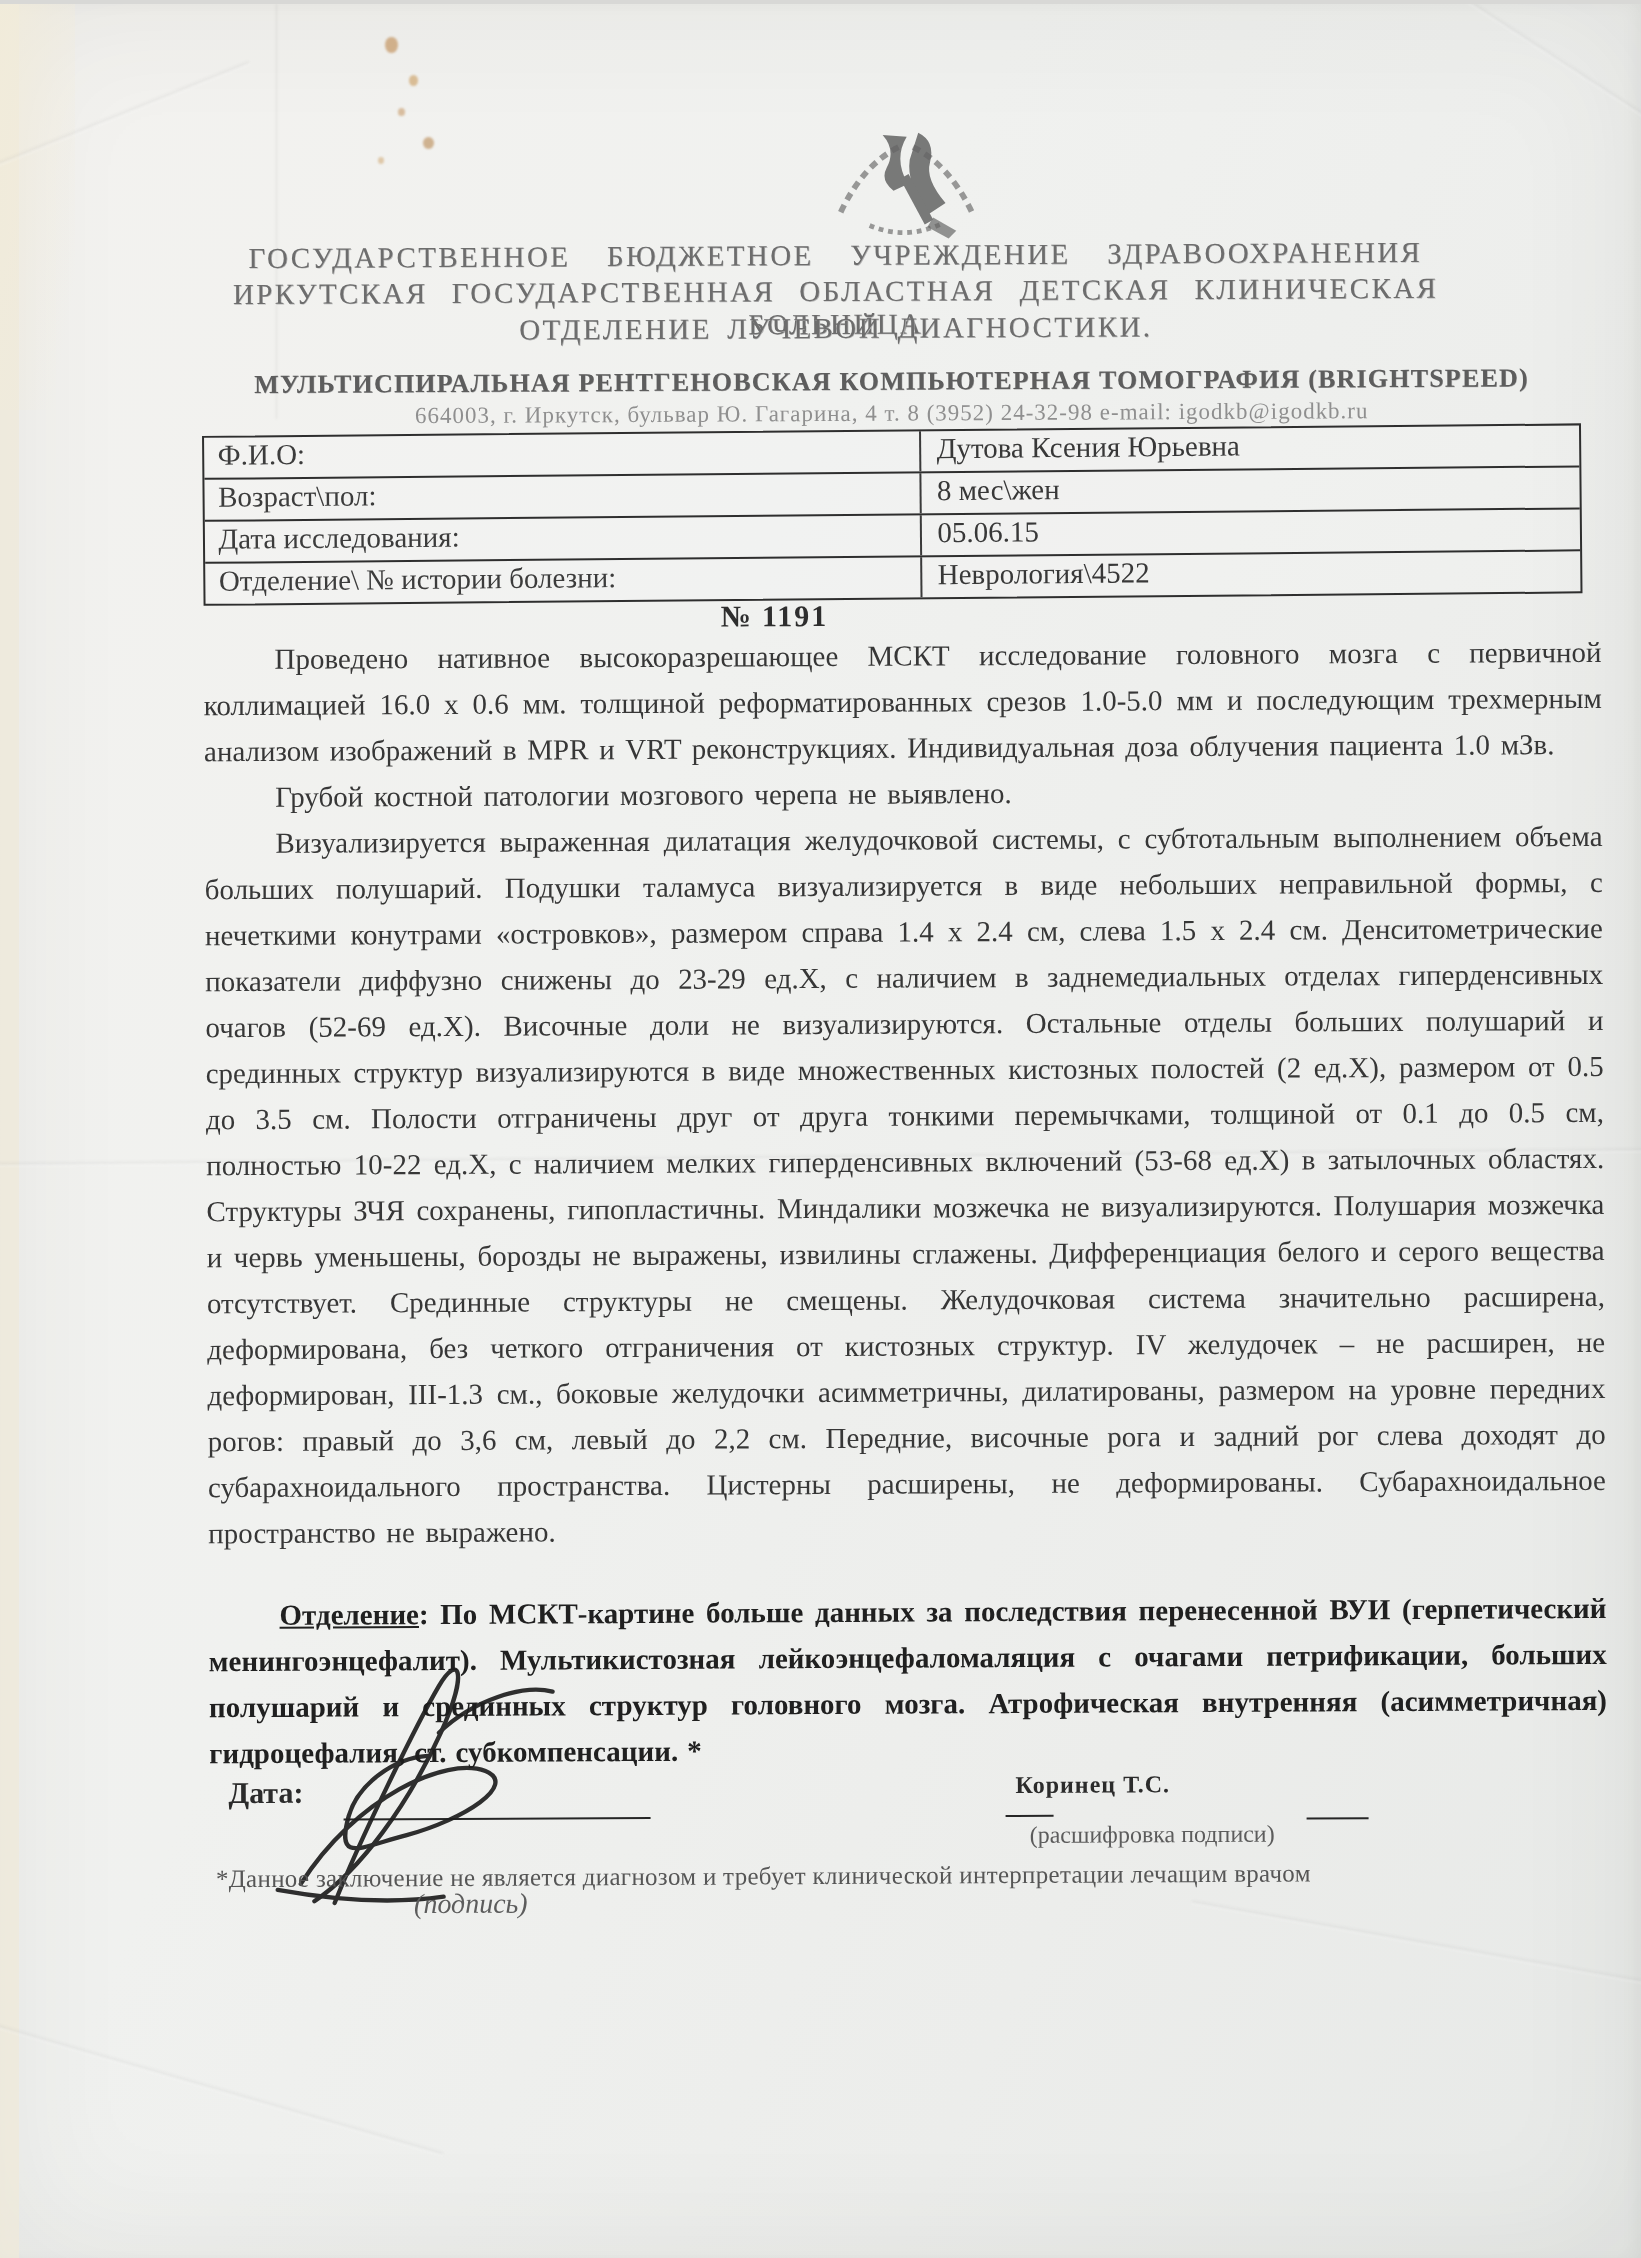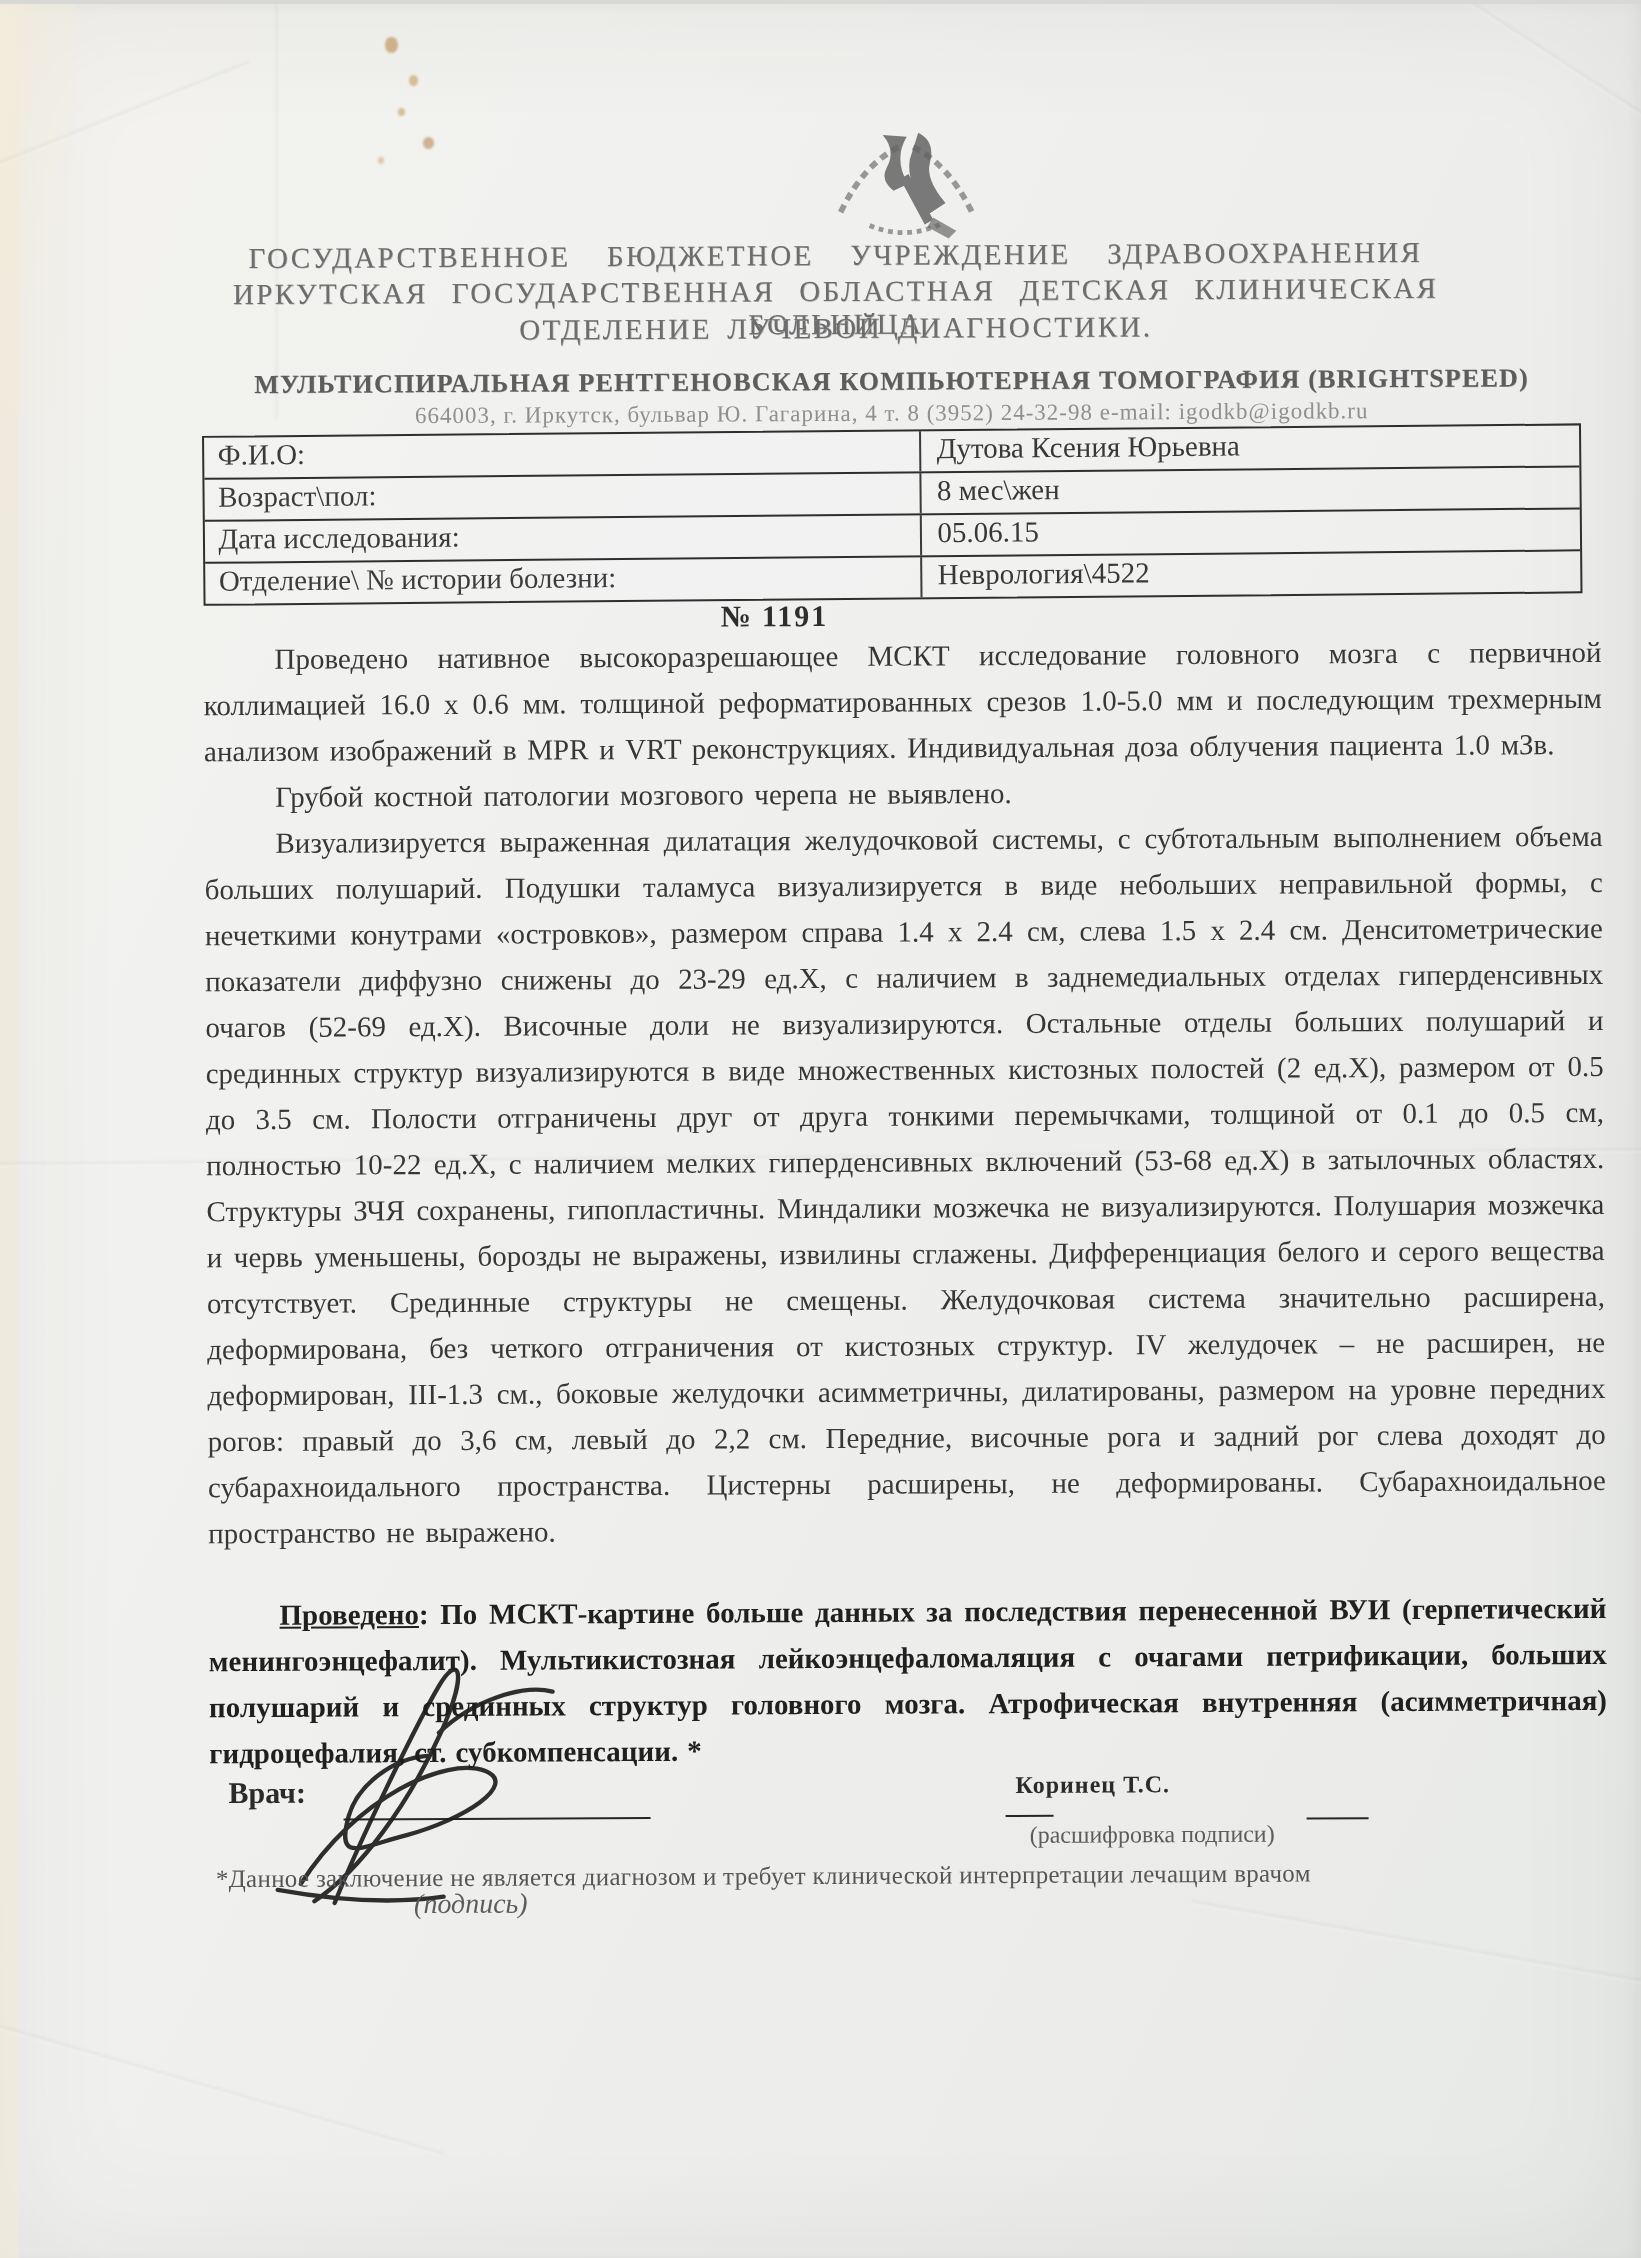--- a/index.html
+++ b/index.html
@@ -112,23 +112,23 @@
     </div>
 
     <div class="report-number">№ 1191</div>
 
     <div class="body-text">
       <p>Проведено нативное высокоразрешающее МСКТ исследование головного мозга с первичной коллимацией 16.0 х 0.6 мм. толщиной реформатированных срезов 1.0-5.0 мм и последующим трехмерным анализом изображений в MPR и VRT реконструкциях. Индивидуальная доза облучения пациента 1.0 мЗв.</p>
       <p>Грубой костной патологии мозгового черепа не выявлено.</p>
       <p>Визуализируется выраженная дилатация желудочковой системы, с субтотальным выполнением объема больших полушарий. Подушки таламуса визуализируется в виде небольших неправильной формы, с нечеткими конутрами «островков», размером справа 1.4 х 2.4 см, слева 1.5 х 2.4 см. Денситометрические показатели диффузно снижены до 23-29 ед.Х, с наличием в заднемедиальных отделах гиперденсивных очагов (52-69 ед.Х). Височные доли не визуализируются. Остальные отделы больших полушарий и срединных структур визуализируются в виде множественных кистозных полостей (2 ед.Х), размером от 0.5 до 3.5 см. Полости отграничены друг от друга тонкими перемычками, толщиной от 0.1 до 0.5 см, полностью 10-22 ед.Х,  с наличием мелких гиперденсивных включений (53-68 ед.Х) в затылочных областях. Структуры ЗЧЯ сохранены, гипопластичны. Миндалики мозжечка не визуализируются. Полушария мозжечка и червь уменьшены, борозды не выражены, извилины сглажены. Дифференциация белого и серого вещества отсутствует. Срединные структуры не смещены. Желудочковая система значительно расширена, деформирована, без четкого отграничения от кистозных структур. IV желудочек – не расширен, не деформирован, III-1.3 см., боковые желудочки асимметричны, дилатированы, размером на уровне передних рогов: правый до 3,6 см, левый до 2,2 см. Передние, височные рога и задний рог слева доходят до субарахноидального пространства. Цистерны расширены, не деформированы. Субарахноидальное пространство не выражено.</p>
     </div>
 
-    <div class="conclusion"><span class="c-label">Проведено</span><span>: По МСКТ-картине больше данных за последствия перенесенной ВУИ (герпетический менингоэнцефалит). Мультикистозная лейкоэнцефаломаляция с очагами петрификации, больших полушарий и срединных структур головного мозга. Атрофическая внутренняя (асимметричная) гидроцефалия, ст. субкомпенсации.  *</span></div>
+    <div class="conclusion"><span class="c-label">Отделение</span><span>: По МСКТ-картине больше данных за последствия перенесенной ВУИ (герпетический менингоэнцефалит). Мультикистозная лейкоэнцефаломаляция с очагами петрификации, больших полушарий и срединных структур головного мозга. Атрофическая внутренняя (асимметричная) гидроцефалия, ст. субкомпенсации.  *</span></div>
 
-    <div class="doctor-label">Врач:</div>
+    <div class="doctor-label">Дата:</div>
     <div class="sig-line"></div>
     <div class="sig-svg">
       <svg viewBox="0 0 340 290" width="328" height="280">
         <g fill="none" stroke="#1e1e1e" stroke-width="4.5" stroke-linecap="round" opacity="0.92">
           <path d="M95,272 C 122,205 182,85 204,48 C 224,14 236,30 206,96 C 172,170 122,238 74,270"></path>
           <path d="M60,252 C 118,162 212,120 252,136 C 286,150 230,186 170,202 C 122,214 96,232 110,182 C 120,148 158,122 192,120"></path>
           <path d="M204,96 C 240,62 292,46 322,54"></path>
           <path d="M36,258 C 90,268 150,274 208,266"></path>
         </g>
       </svg>

